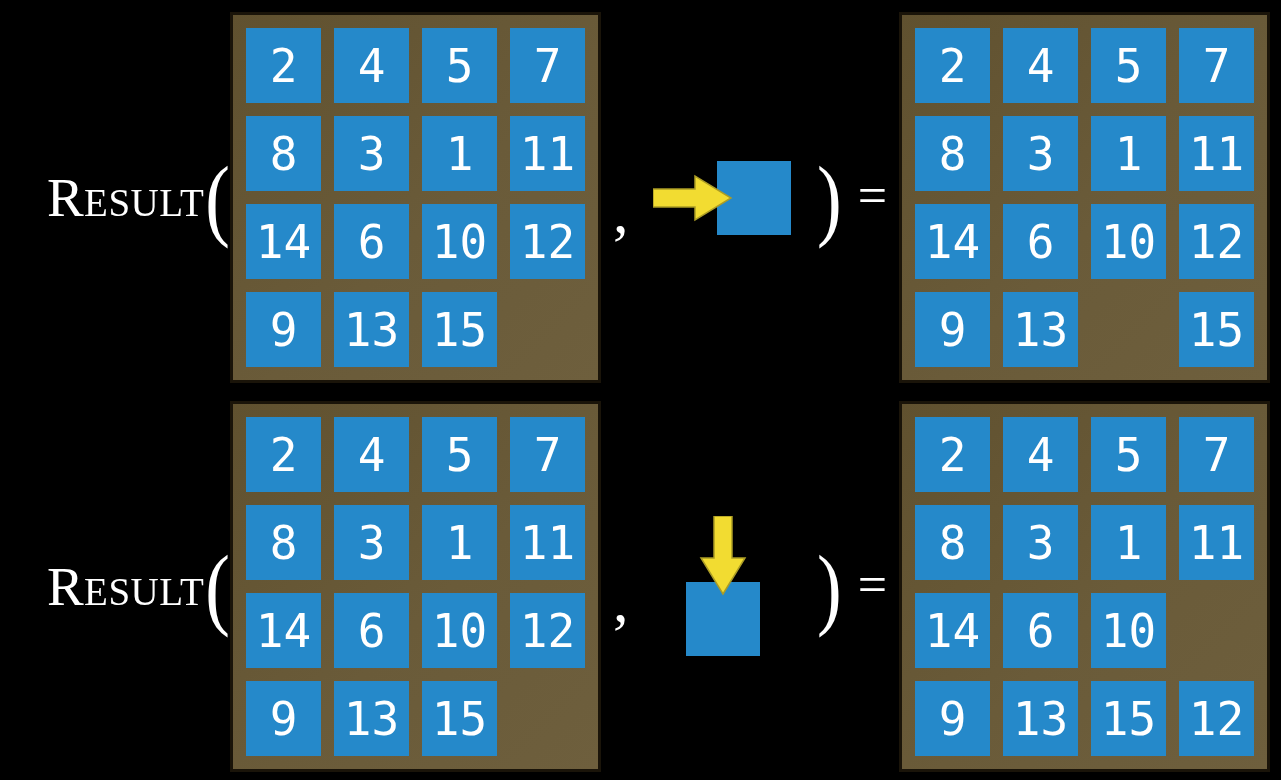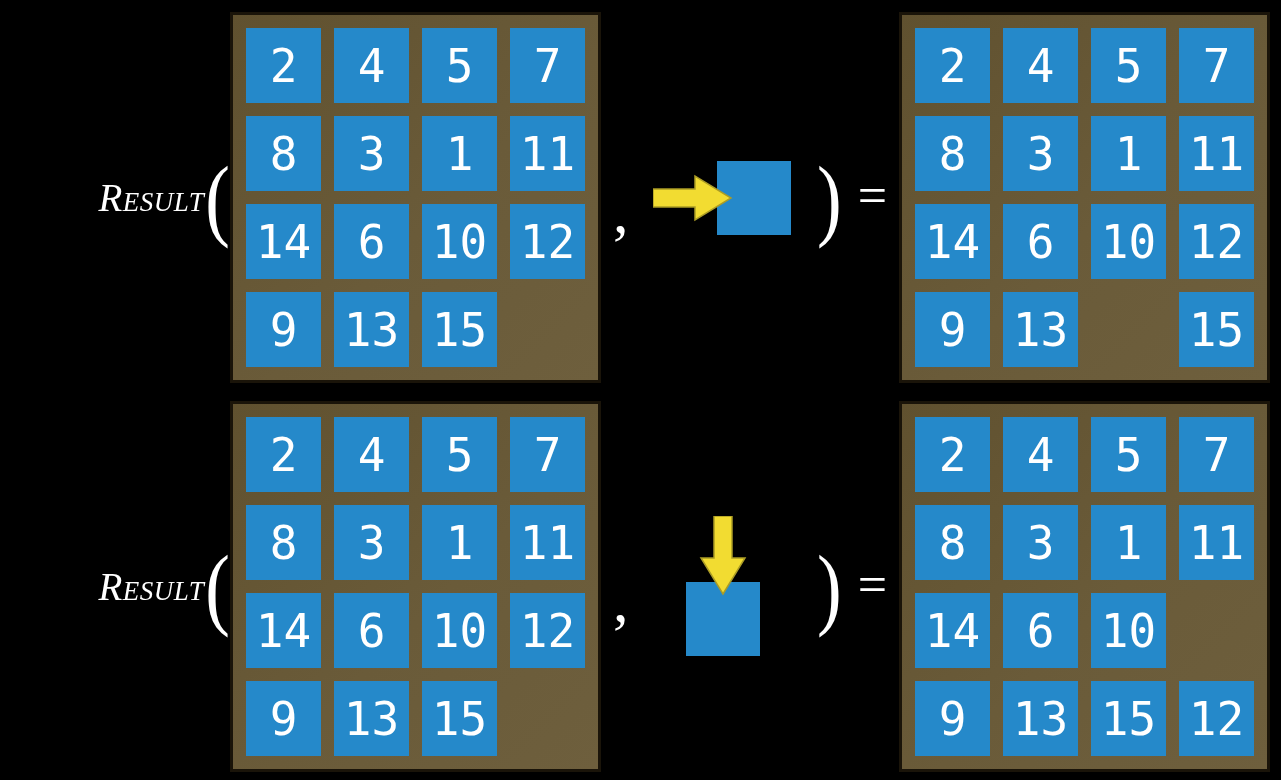--- a/index.html
+++ b/index.html
@@ -21,23 +21,22 @@
     font-family:"Liberation Serif", serif;
     color:var(--text);
   }
   .row{display:flex;align-items:center;height:371px;}
   .label{
     width:230px;height:100%;
     display:flex;justify-content:flex-end;align-items:center;
   }
   .fn{
     font-variant:small-caps;
-    font-size:39px;
+    font-size:55px;
     letter-spacing:0.5px;
-    font-style:italic;
   }
   .paren{
     font-size:74px;
     line-height:0;
     display:inline-block;
     transform:scaleY(1.22);
     font-weight:normal;
   }
   .label .paren{margin-left:1px;}
   .board{

